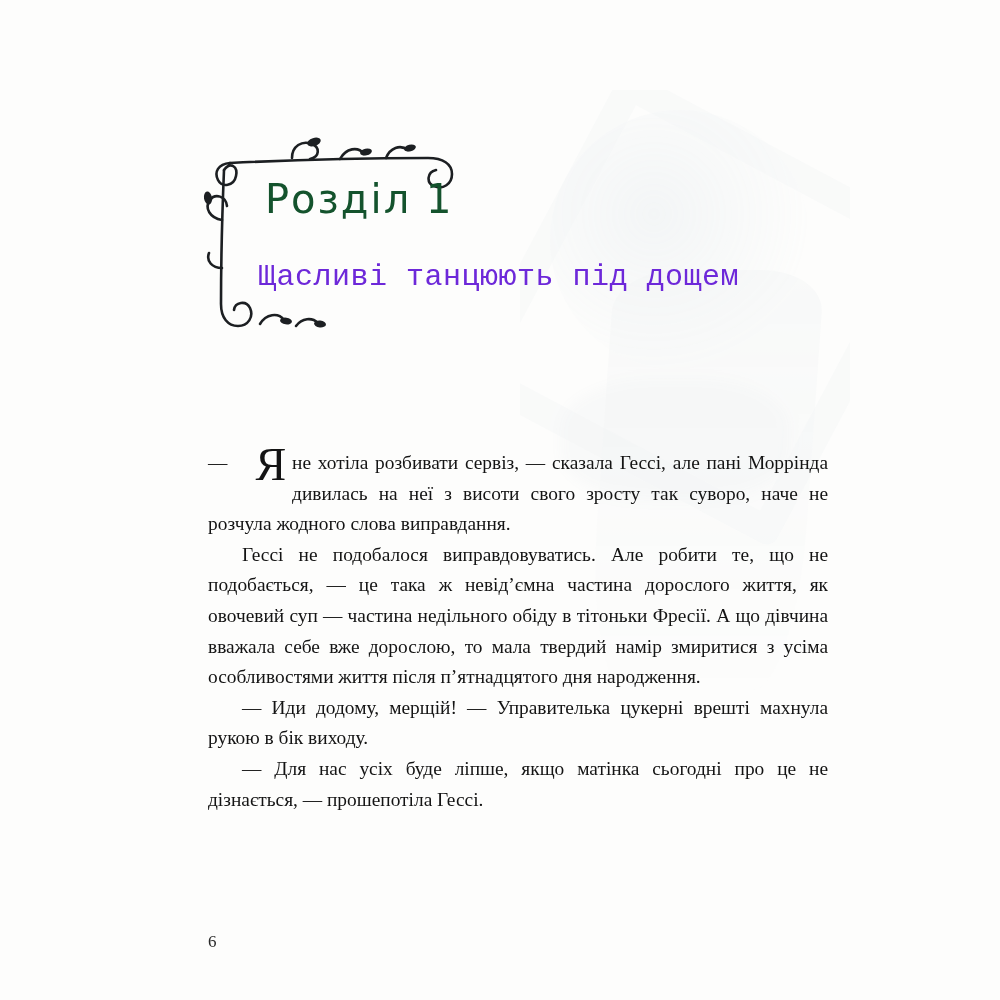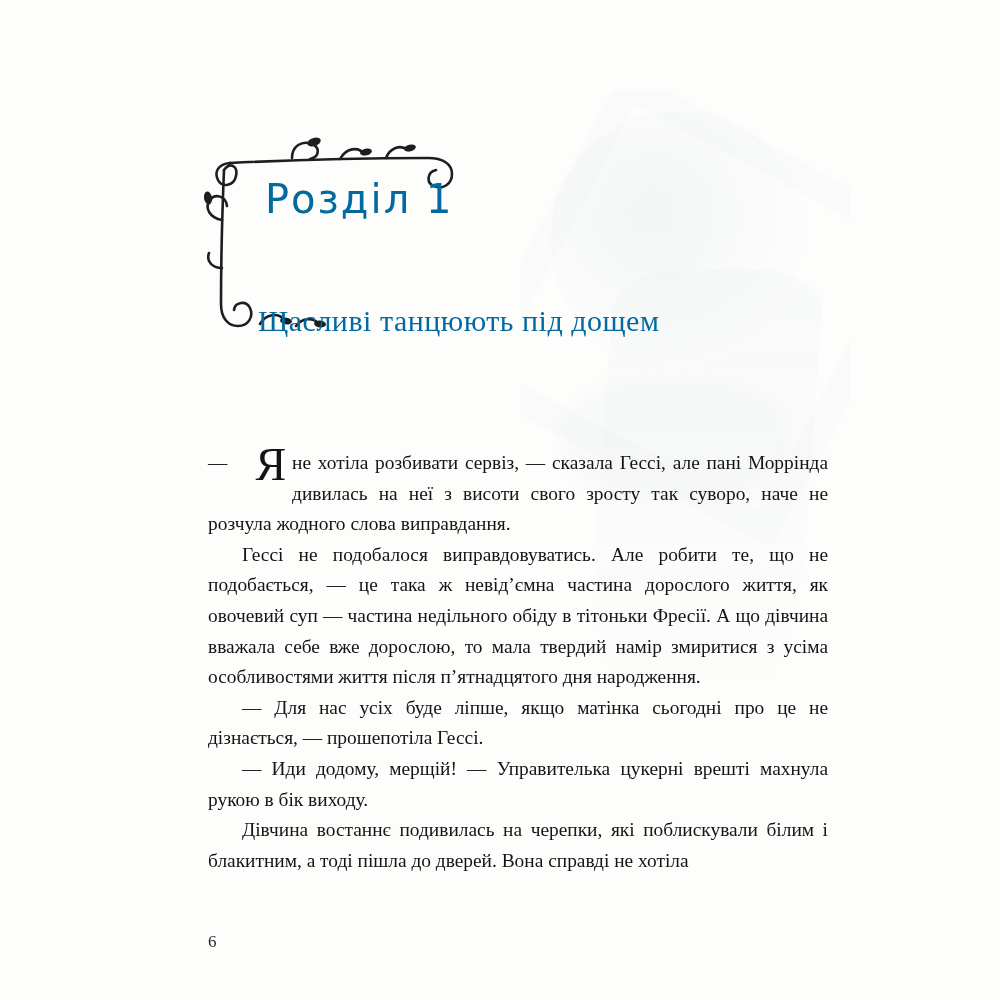--- a/index.html
+++ b/index.html
@@ -88,33 +88,32 @@
     width: 290px;
     height: 220px;
   }
   .chapter-number {
     position: absolute;
     left: 65px;
     top: 48px;
     font-family: "DejaVu Sans", sans-serif;
     font-size: 40px;
     letter-spacing: 2px;
-    color: #0369a1;
+    color: #14532d;
     white-space: nowrap;
   }
   .chapter-title {
     position: absolute;
     left: 58px;
     top: 132px;
-    font-family: Liberation Serif, serif;
+    font-family: Liberation Mono, monospace;
     font-size: 30px;
     letter-spacing: 0.5px;
-    color: #0369a1;
+    color: #6d28d9;
     white-space: nowrap;
-    margin-top: 44px;
   }
 
   
   .body-text {
     position: absolute;
     left: 208px;
     top: 448px;
     width: 620px;
     font-size: 19.4px;
     line-height: 30.6px;
@@ -200,19 +199,18 @@
     <div class="chapter-title">Щасливі танцюють під дощем</div>
   </div>
 
   <div class="body-text">
     <p class="first">
       <span class="dash-lead">—</span>
       <span class="dropcap">Я</span>
       <span> не хотіла розбивати сервіз, — сказала Гессі, але пані Моррінда дивилась на неї з висоти свого зросту так суворо, наче не розчула жодного слова виправдання.</span>
     </p>
     <p>Гессі не подобалося виправдовуватись. Але робити те, що не подобається, — це така ж невід’ємна частина дорослого життя, як овочевий суп — частина недільного обіду в тітоньки Фресії. А що дівчина вважала себе вже дорослою, то мала твердий намір змиритися з усіма особливостями життя після п’ятнадцятого дня народження.</p>
+    <p>— Иди додому, мерщій! — Управителька цукерні врешті махнула рукою в бік виходу.</p>
     <p>— Для нас усіх буде ліпше, якщо матінка сьогодні про це не дізнається, — прошепотіла Гессі.</p>
-    <p>— Иди додому, мерщій! — Управителька цукерні врешті махнула рукою в бік виходу.</p>
-    <p>Дівчина востаннє подивилась на черепки, які поблискували білим і блакитним, а тоді пішла до дверей. Вона справді не хотіла</p>
   </div>
 
   <div class="folio">6</div>
 </div>
 
 </body></html>

